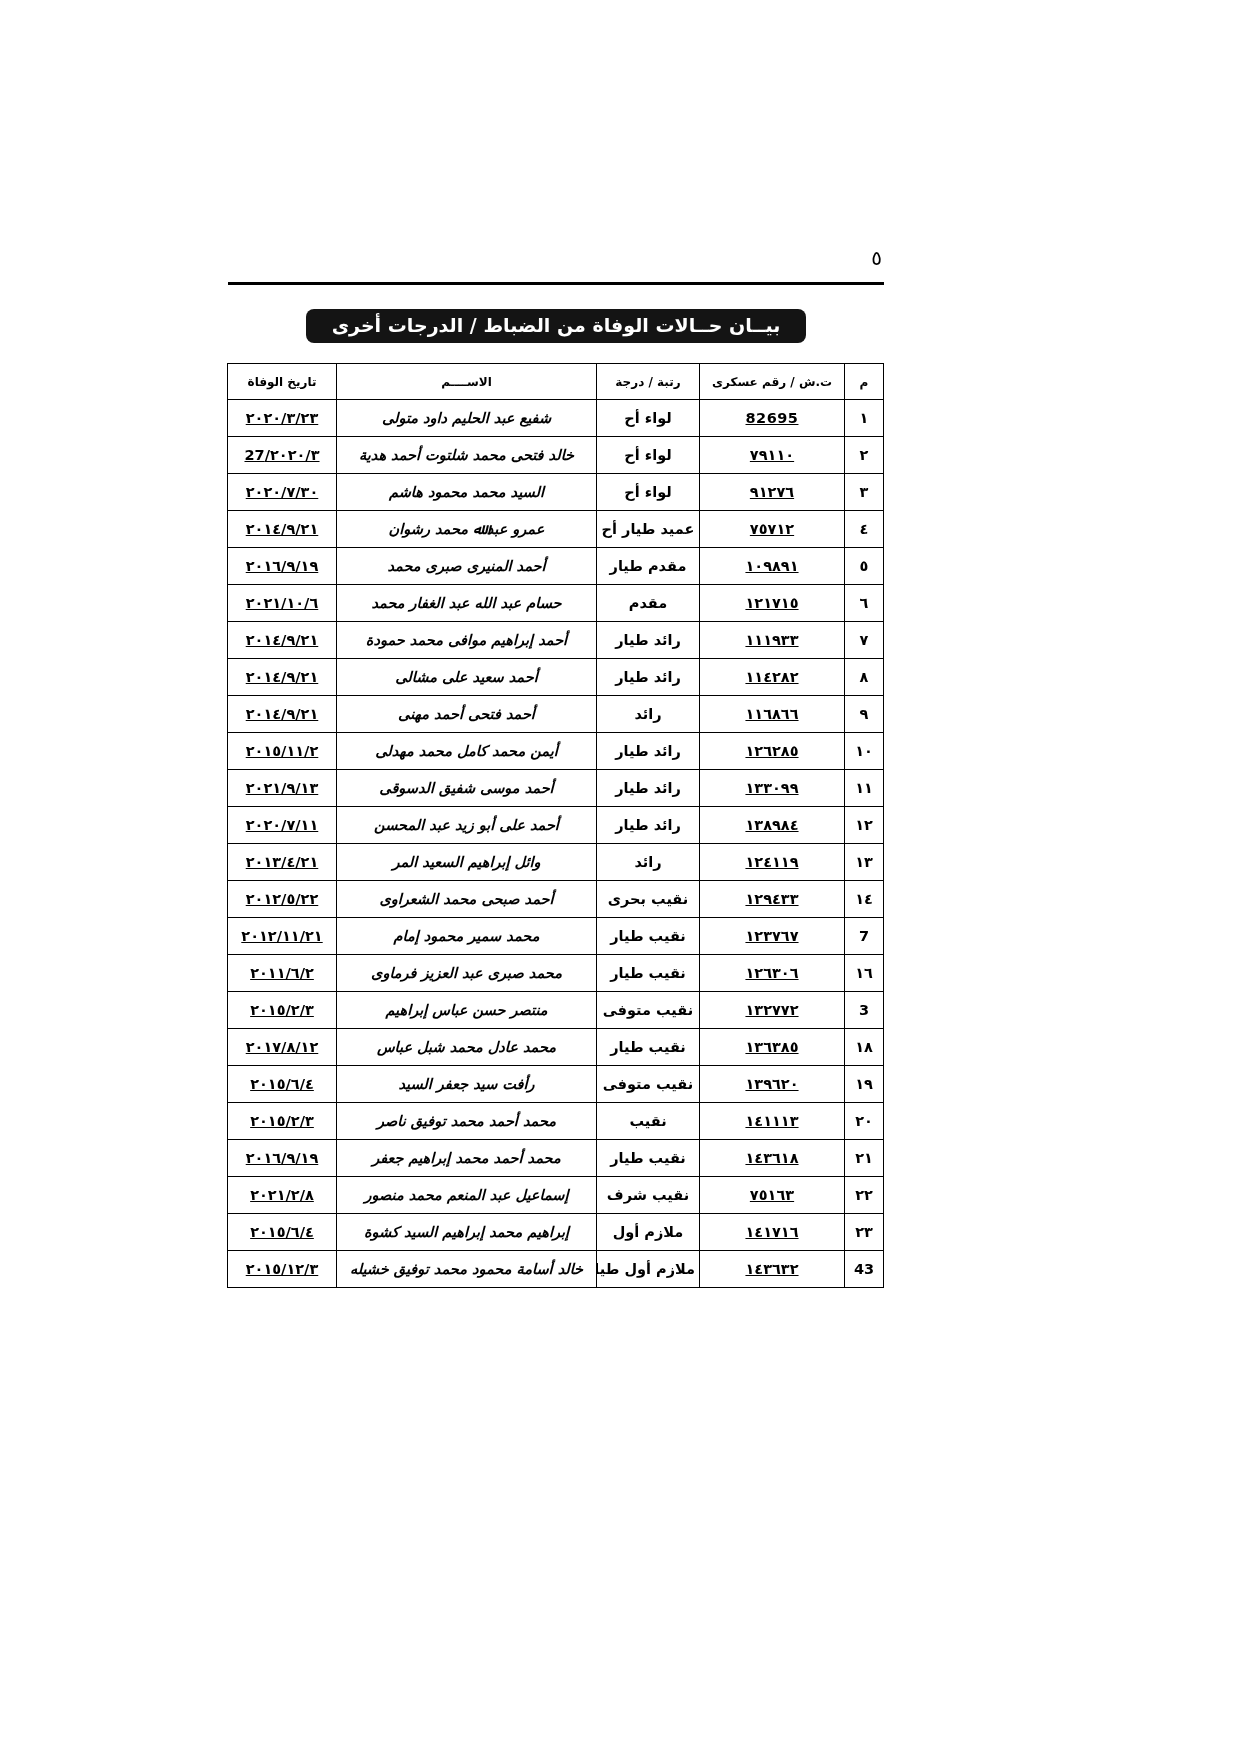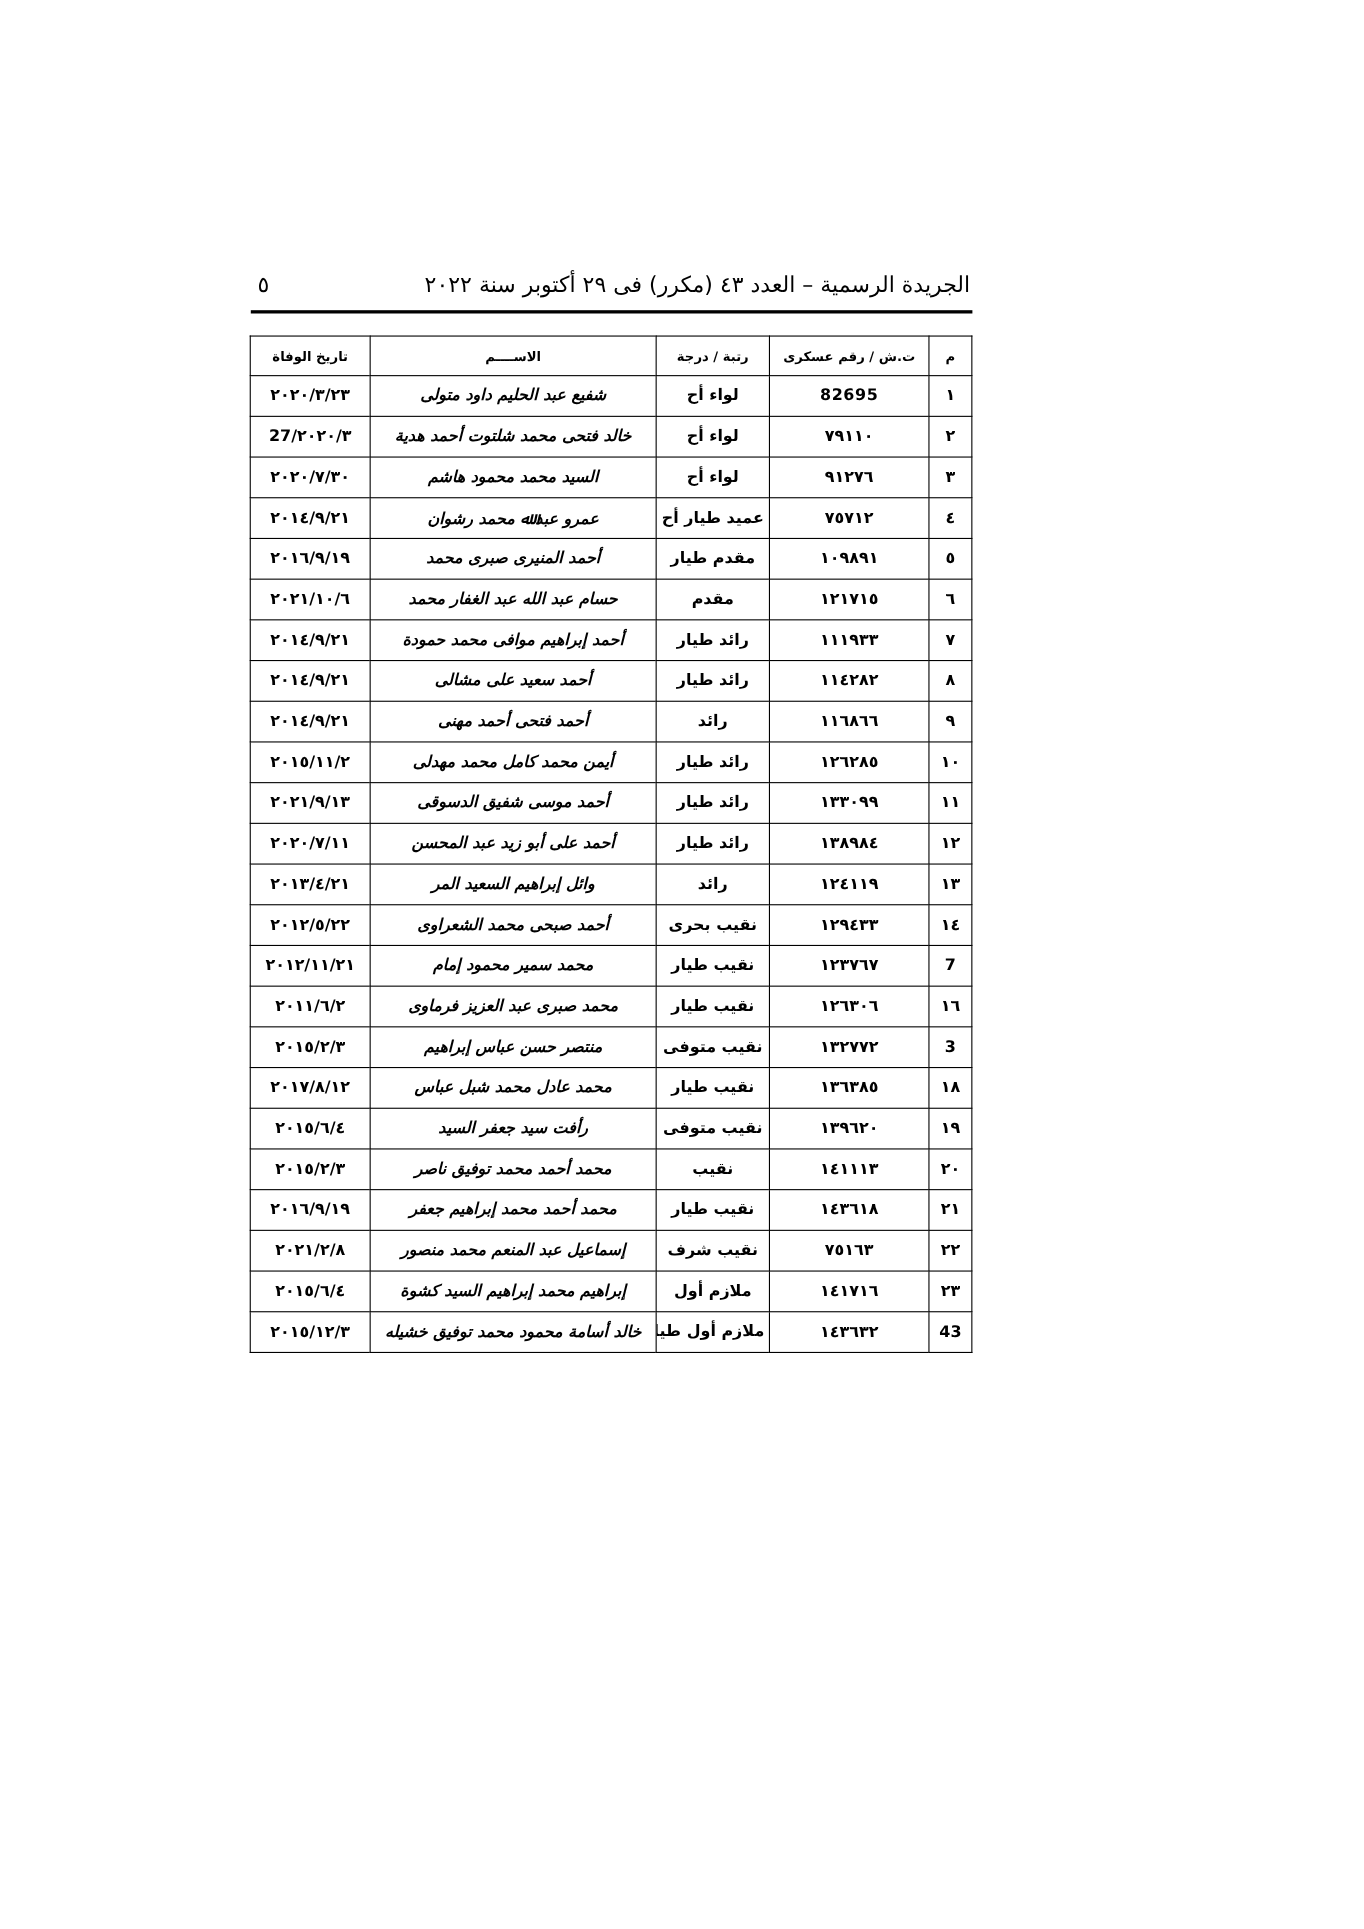--- a/index.html
+++ b/index.html
@@ -81,33 +81,35 @@
     height: 36px;
   }
   table.death-table td { font-size: 14.5px; }
   col.col-index { width: 39px; }
   col.col-military { width: 145px; }
   col.col-rank { width: 103px; }
   col.col-name { width: 260px; }
   col.col-date { width: 109px; }
   td.cell-rank { font-size: 13.5px; }
   td.cell-name { font-size: 14.5px; font-style: italic; }
-  td.cell-date, td.cell-military { font-size: 14px; letter-spacing: 0.5px; }
+  td.cell-date, td.cell-military { font-size: 14px; letter-spacing: 0.5px; text-decoration: underline; }
 </style>
 </head>
 <body>
 
 <div class="page">
   <div class="content">
 
     <div class="page-header">
-      <div class="gazette-title">الجريدة الرسمية – العدد ٤٣ (مكرر) فى ٢٩ أكتوبر سنة ٢٠٢٢</div>
       <div class="page-number">٥</div>
     </div>
 
+    <div class="section-title-wrap">
+      <div class="section-title">بيــان حــالات الوفاة من الضباط / الدرجات أخرى</div>
+    </div>
 
     <table class="death-table">
       <colgroup>
         <col class="col-index">
         <col class="col-military">
         <col class="col-rank">
         <col class="col-name">
         <col class="col-date">
       </colgroup>
       <thead>

